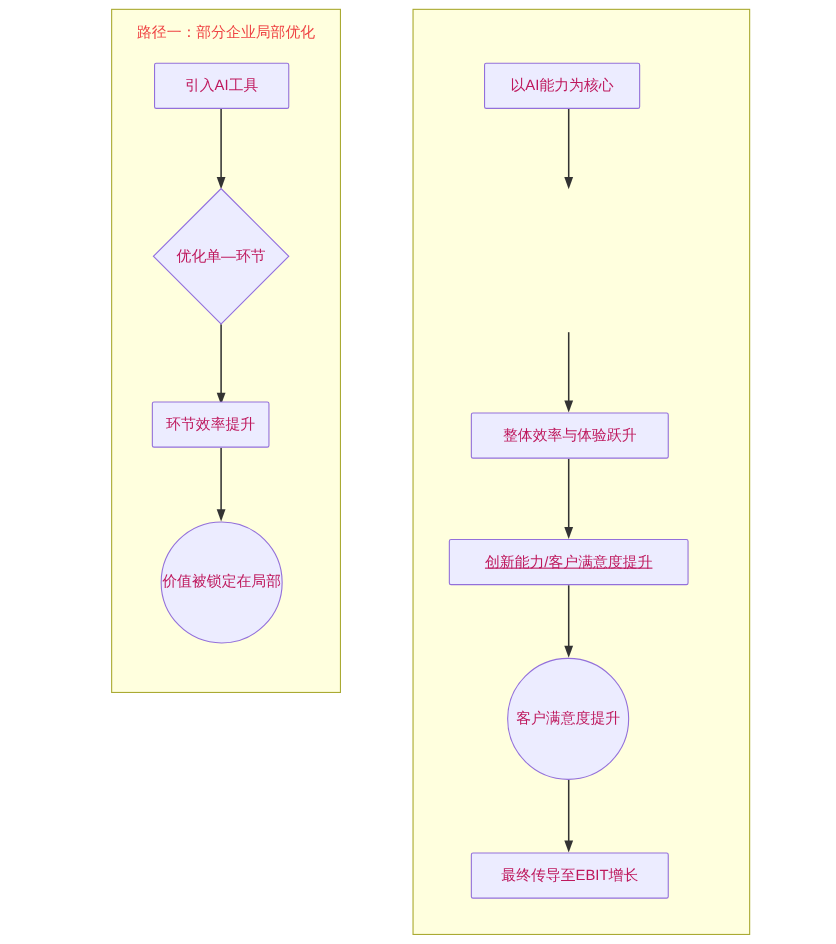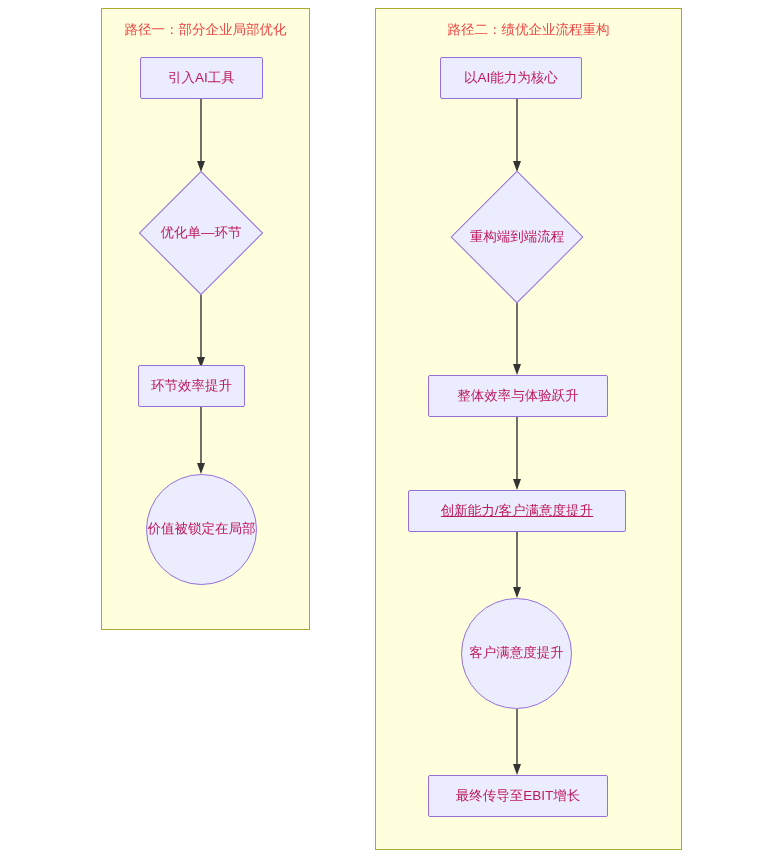--- a/index.html
+++ b/index.html
@@ -121,21 +121,20 @@
 
   <div class="node rect" style="left:138px; top:365px; width:107px; height:42px;">
     <span>环节效率提升</span>
   </div>
 
   <div class="node circle" style="left:146px; top:474px; width:111px; height:111px;">
     <span>价值被锁定在局部</span>
   </div>
 
   <div class="subgraph" style="left:375px; top:8px; width:307px; height:842px;"></div>
-  <div class="subgraph-title" style="left:375px; top:21px; width:307px;">路径二：绩优企业流程重构</div>
 
   <svg class="edge-svg">
 
     <path class="edge-line" d="M517,99 L517,164"></path>
     <polygon class="arrow-head" points="517,172 513,161 521,161"></polygon>
 
     <path class="edge-line" d="M517,302 L517,367"></path>
     <polygon class="arrow-head" points="517,375 513,364 521,364"></polygon>
 
     <path class="edge-line" d="M517,417 L517,482"></path>
@@ -145,24 +144,20 @@
     <polygon class="arrow-head" points="517,598 513,587 521,587"></polygon>
 
     <path class="edge-line" d="M517,709 L517,767"></path>
     <polygon class="arrow-head" points="517,775 513,764 521,764"></polygon>
   </svg>
 
   <div class="node rect" style="left:440px; top:57px; width:142px; height:42px;">
     <span>以AI能力为核心</span>
   </div>
 
-  <div class="node diamond-wrap" style="left:441px; top:172px; width:152px; height:130px;">
-    <div class="diamond-shape" style="width:92px; height:92px;"></div>
-    <span class="diamond-label">重构端到端流程</span>
-  </div>
 
   <div class="node rect" style="left:428px; top:375px; width:180px; height:42px;">
     <span>整体效率与体验跃升</span>
   </div>
 
   <div class="node rect" style="left:408px; top:490px; width:218px; height:42px;text-decoration:underline;">
     <span>创新能力/客户满意度提升</span>
   </div>
 
   <div class="node circle" style="left:461px; top:598px; width:111px; height:111px;">

